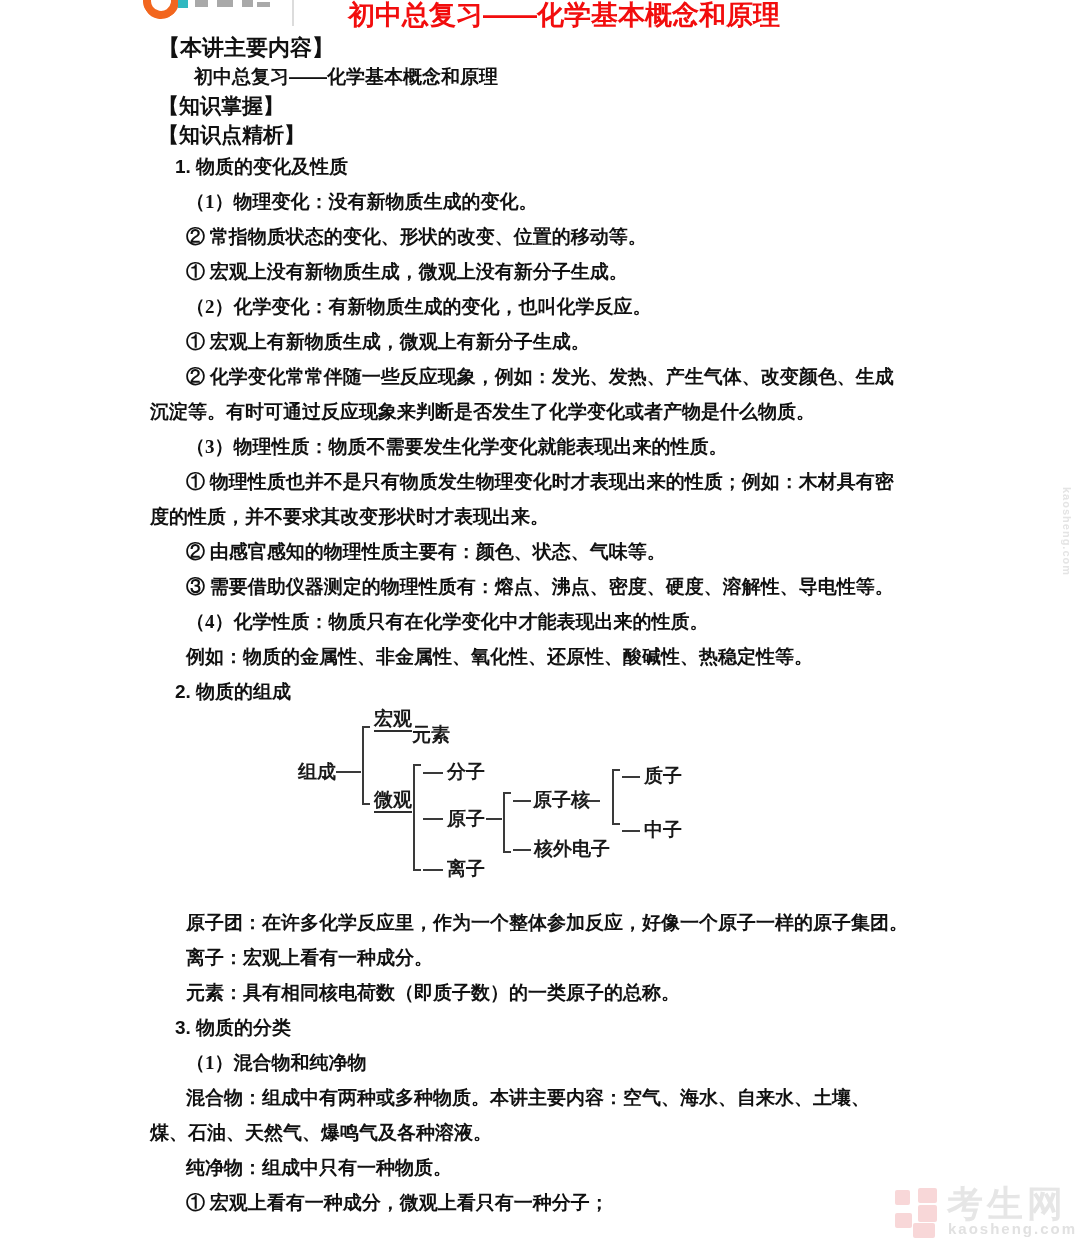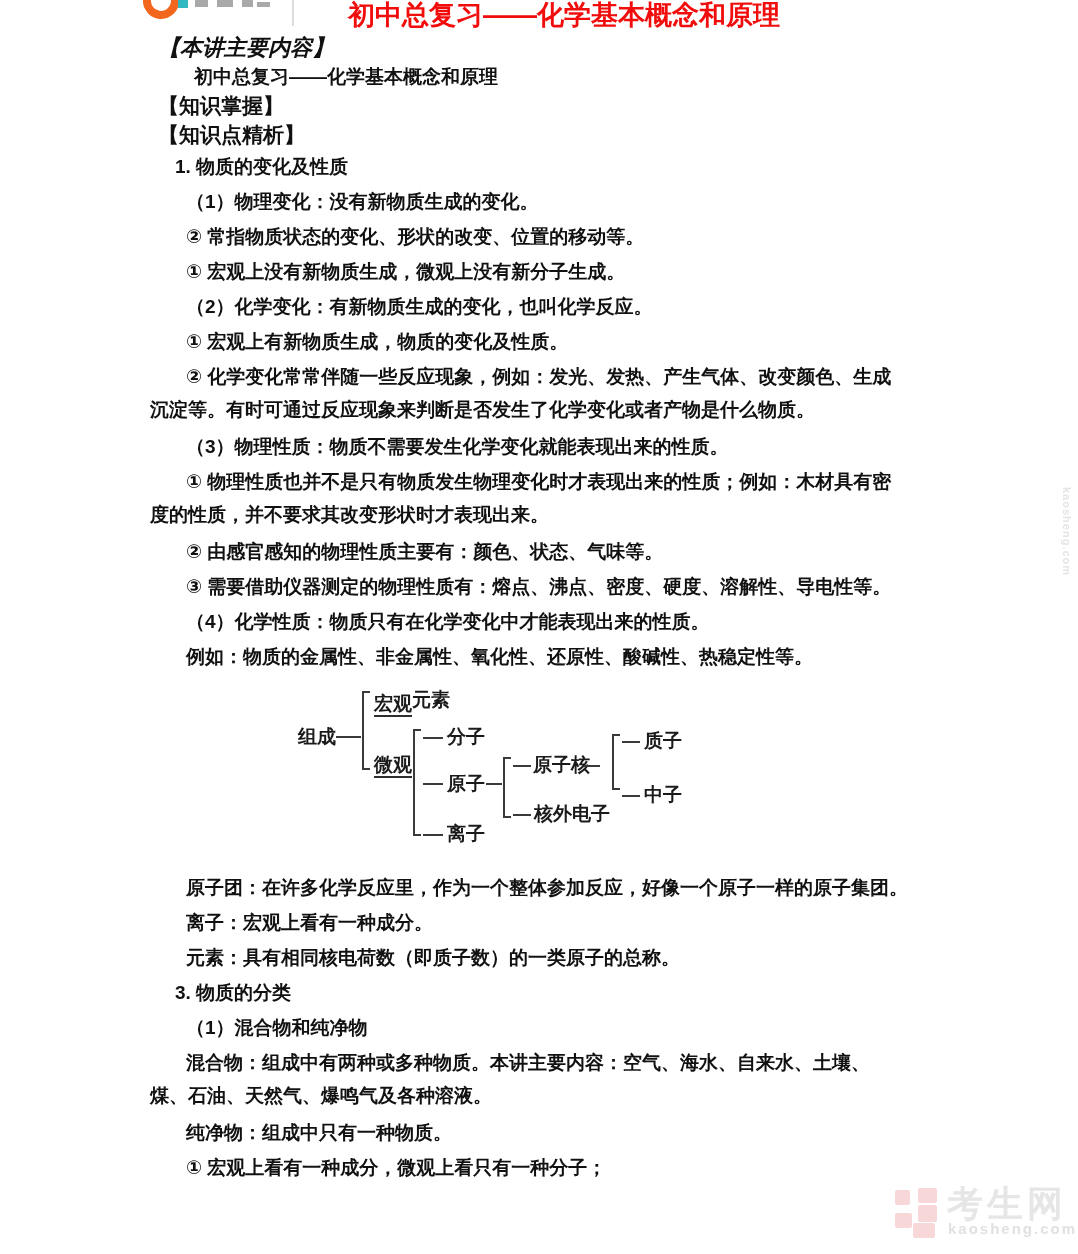--- a/index.html
+++ b/index.html
@@ -18,26 +18,26 @@
   .logo-divider{position:absolute;left:292px;top:0;width:2px;height:26px;background:#dcdcdc;}
 
   
   .doc-title{position:absolute;left:348px;top:0;margin:0;font-size:27px;line-height:31px;
              font-weight:bold;color:#f20d0d;white-space:pre;}
 
   
   .content{position:absolute;left:0;top:0;width:1078px;box-sizing:border-box;
            padding:33px 0 0 150px;}
   .line{font-weight:bold;color:#111;white-space:pre;font-size:19px;line-height:35px;}
-  .header {font-size:22px;line-height:29px;margin-left:8px;font-style:italic;}
+  .header {font-size:22px;line-height:29px;margin-left:8px;}
   .header2{font-size:21px;line-height:29px;margin-left:8px;}
   .sub{font-size:19px;line-height:29px;margin-left:44px;}
   .num{margin-left:25px;}
-  .para{margin-left:36px;}
-  .cont{margin-left:0;font-family:Liberation Mono, monospace;}
+  .para{margin-left:36px;font-family:Liberation Serif, serif;}
+  .cont{margin-left:0;}
 
   
   .diagram{position:relative;height:185px;margin-bottom:11px;}
   .dg{position:absolute;font-size:19px;font-weight:bold;color:#1a1a1a;line-height:20px;white-space:pre;}
   .dg.u{border-bottom:2px solid #2e2e2e;padding-bottom:1px;}
   .dash{position:absolute;height:2px;background:#3a3a3a;}
   .bracket{position:absolute;width:8px;border-left:2px solid #3a3a3a;
            border-top:2px solid #3a3a3a;border-bottom:2px solid #3a3a3a;box-sizing:border-box;}
 
   
@@ -76,38 +76,39 @@
     <div id="blocks-top">
         <div class="line header">【本讲主要内容】</div>
         <div class="line sub">初中总复习——化学基本概念和原理</div>
         <div class="line header2">【知识掌握】</div>
         <div class="line header2">【知识点精析】</div>
         <div class="line num">1. 物质的变化及性质</div>
         <div class="line para">（1）物理变化：没有新物质生成的变化。</div>
         <div class="line para">② 常指物质状态的变化、形状的改变、位置的移动等。</div>
         <div class="line para">① 宏观上没有新物质生成，微观上没有新分子生成。</div>
         <div class="line para">（2）化学变化：有新物质生成的变化，也叫化学反应。</div>
-        <div class="line para">① 宏观上有新物质生成，物质的变化及性质。</div>
+        <div class="line para">① 宏观上有新物质生成，微观上有新分子生成。</div>
         <div class="line para">② 化学变化常常伴随一些反应现象，例如：发光、发热、产生气体、改变颜色、生成</div>
         <div class="line cont">沉淀等。有时可通过反应现象来判断是否发生了化学变化或者产物是什么物质。</div>
         <div class="line para">（3）物理性质：物质不需要发生化学变化就能表现出来的性质。</div>
         <div class="line para">① 物理性质也并不是只有物质发生物理变化时才表现出来的性质；例如：木材具有密</div>
         <div class="line cont">度的性质，并不要求其改变形状时才表现出来。</div>
         <div class="line para">② 由感官感知的物理性质主要有：颜色、状态、气味等。</div>
         <div class="line para">③ 需要借助仪器测定的物理性质有：熔点、沸点、密度、硬度、溶解性、导电性等。</div>
         <div class="line para">（4）化学性质：物质只有在化学变化中才能表现出来的性质。</div>
         <div class="line para">例如：物质的金属性、非金属性、氧化性、还原性、酸碱性、热稳定性等。</div>
+        <div class="line num">2. 物质的组成</div>
       </div>
 
     <div class="diagram">
       <span class="dg" style="left:148px;top:53px">组成</span>
       <div class="dash" style="left:186px;top:62px;width:25px"></div>
       <div class="bracket" style="left:212px;top:17px;height:79px"></div>
 
-      <span class="dg u" style="left:224px;top:20px">宏观</span>
+      <span class="dg u" style="left:224px;top:0">宏观</span>
       <span class="dg" style="left:262px;top:16px">元素</span>
       <span class="dg u" style="left:224px;top:81px">微观</span>
 
       <div class="bracket" style="left:263px;top:55px;height:107px"></div>
 
       <div class="dash" style="left:273px;top:63px;width:20px"></div>
       <span class="dg" style="left:297px;top:53px">分子</span>
 
       <div class="dash" style="left:273px;top:109px;width:20px"></div>
       <span class="dg" style="left:297px;top:100px">原子</span>

